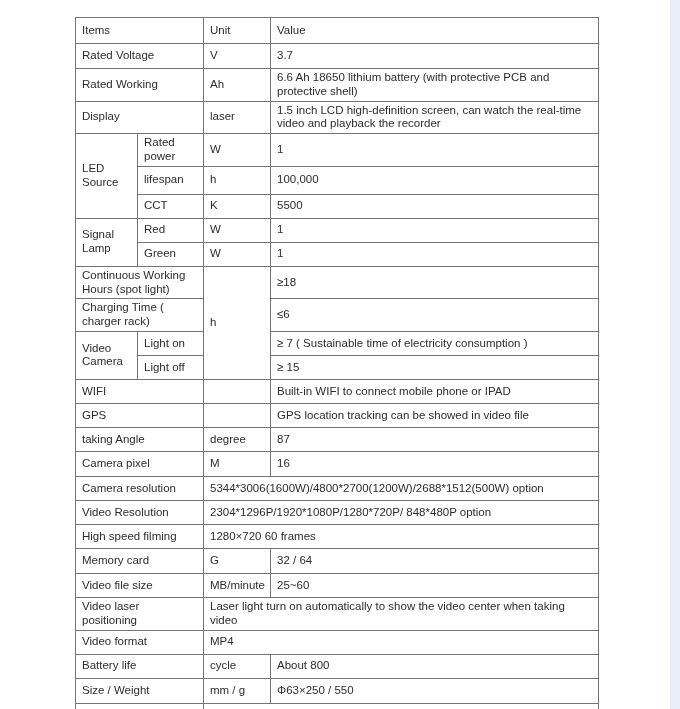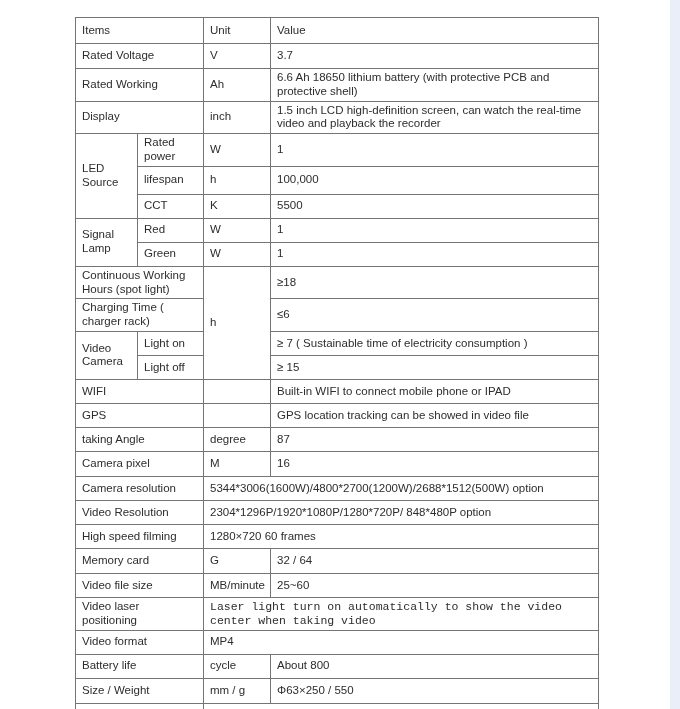--- a/index.html
+++ b/index.html
@@ -27,21 +27,21 @@
   }
   table.spec td {
     border: 1px solid #757575;
     padding: 2px 6px;
     vertical-align: middle;
     text-align: left;
     overflow: hidden;
   }
   td.val { padding-left: 10px; }
   td.merged { padding-left: 6px; }
-  td.justify { text-align: justify; font-family: Liberation Mono, monospace; }
+  td.justify { text-align: justify; }
   tr.h24 { height: 24px; }
   tr.h25 { height: 25px; }
   tr.h26 { height: 26px; }
   tr.h27 { height: 27px; }
   tr.h28 { height: 28px; }
   tr.h29 { height: 29px; margin-left: 11px; }
 </style>
 </head>
 <body>
 
@@ -69,21 +69,21 @@
     </tr>
 
     <tr class="h28">
       <td colspan="2">Rated Working</td>
       <td>Ah</td>
       <td class="val">6.6 Ah 18650 lithium battery (with protective PCB and protective shell)</td>
     </tr>
 
     <tr class="h27">
       <td colspan="2">Display</td>
-      <td>inch</td>
+      <td>laser</td>
       <td class="val">1.5 inch LCD high-definition screen, can watch the real-time video and playback the recorder</td>
     </tr>
 
     <tr class="h25">
       <td rowspan="3">LED Source</td>
       <td>Rated power</td>
       <td>W</td>
       <td class="val">1</td>
     </tr>
     <tr class="h28">

